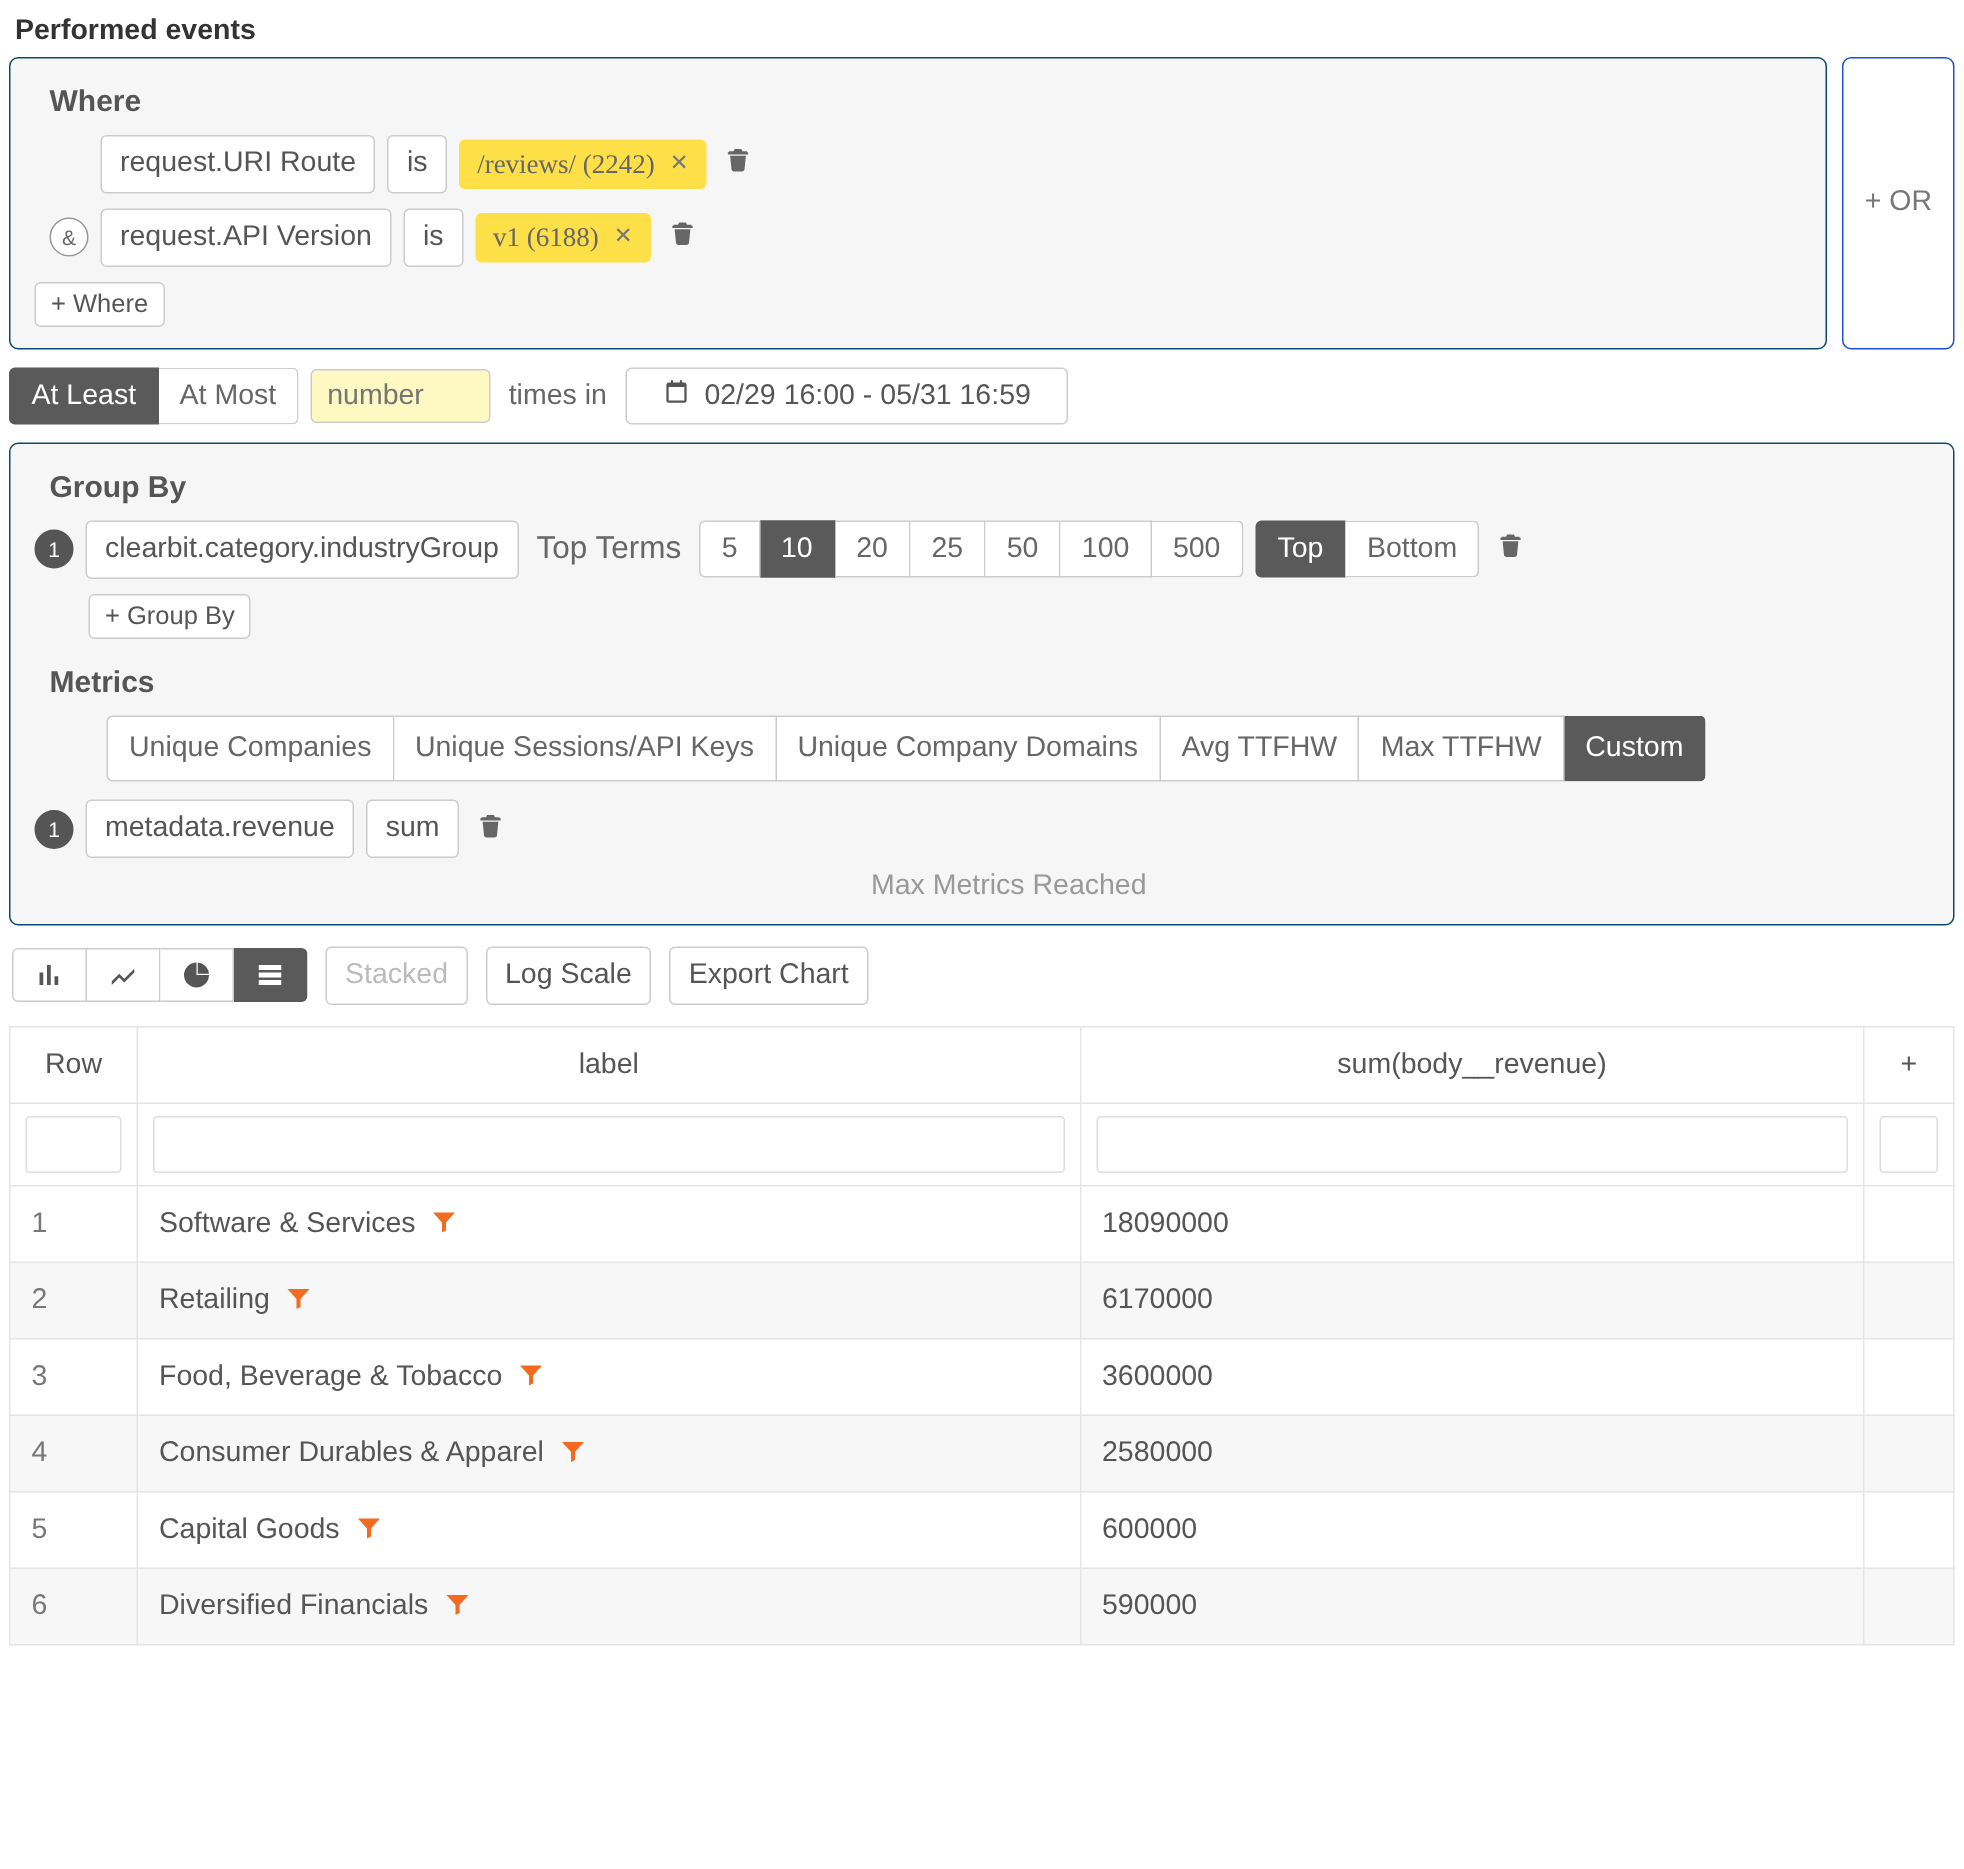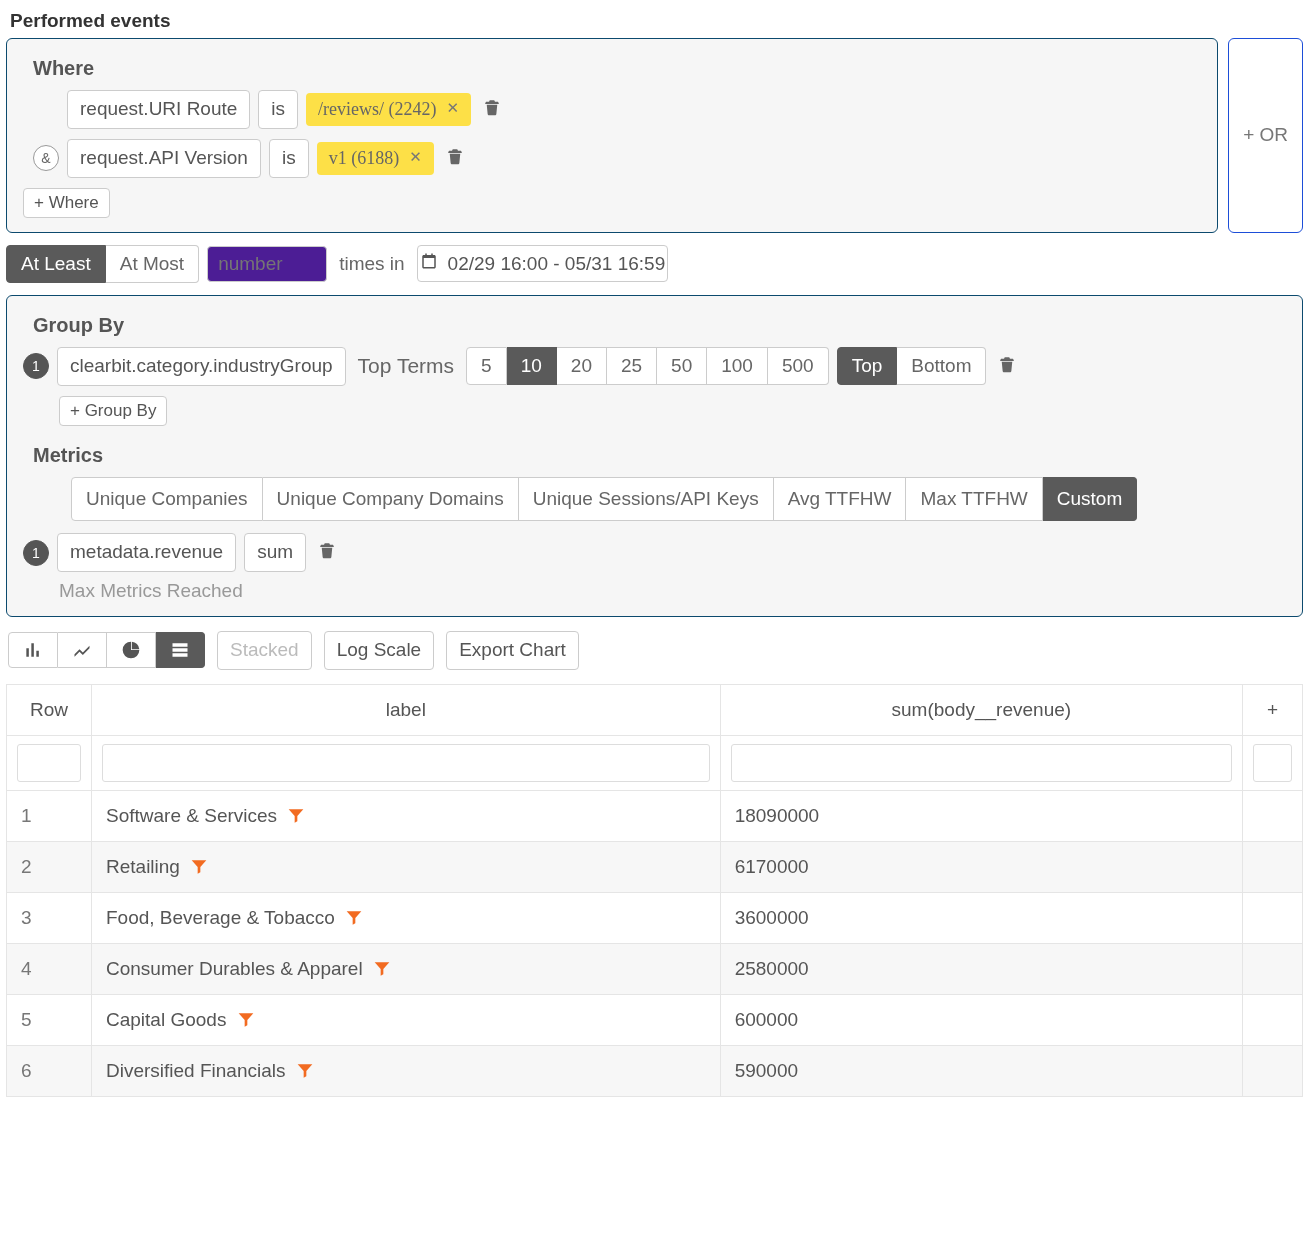--- a/index.html
+++ b/index.html
@@ -65,33 +65,33 @@
   .seg-group .seg {
     border: 1px solid #ccc; padding: 7px 14px; font-size: 19px;
     background: #fff; color: #666;
   }
   .seg-group .seg:not(:first-child){ border-left:none; }
   .seg-group .seg:first-child{ border-top-left-radius:4px; border-bottom-left-radius:4px; }
   .seg-group .seg:last-child{ border-top-right-radius:4px; border-bottom-right-radius:4px; }
   .seg.active { background: #5a5a5a; color: #fff; border-color:#5a5a5a; }
   .input {
     border:1px solid #ccc; border-radius:4px; padding:6px 10px;
-    font-size:19px; color:#888; background:#4c1d95; width:120px;
+    font-size:19px; color:#888; background:#fef9c3; width:120px;
   }
   .plain-text { color:#666; font-size:19px; margin: 0 4px; }
   .date-box {
     border:1px solid #ccc; border-radius:4px; background:#fff;
-    padding:6px 2px; display:inline-flex; align-items:center; gap:10px;
+    padding:6px 24px; display:inline-flex; align-items:center; gap:10px;
     color:#555; font-size:19px;
   }
   .cal-icon svg { width:18px; height:18px; fill:#555; }
   .toolbar { display:flex; align-items:center; gap:12px; margin:14px 2px; }
   .toolbar .seg svg { width:20px; height:20px; fill:#555; display:block; }
   .toolbar .seg.active svg { fill:#fff; }
-  .muted { color:#999; font-size:19px; }
+  .muted { color:#999; font-size:19px;text-align:center; }
   table { width:100%; border-collapse:collapse; font-size:19px; }
   th, td { border:1px solid #e5e5e5; padding:14px 14px; text-align:left; color:#555;}
   th { font-weight:400; background:#fff; text-align:center;}
   th:first-child{text-align:center;}
   td.rownum { color:#777; width:80px; }
   tr.alt td { background:#f7f7f7; }
   .filter-row td { padding:8px 10px; }
   .filter-row input { width:100%; border:1px solid #ddd; border-radius:3px; padding:8px; font-size:17px;}
   .funnel svg { width:16px; height:16px; fill:#f26b21; vertical-align:-2px; margin-left:6px;}
   .plus-col { text-align:center; width:60px; }
@@ -221,22 +221,22 @@
 
   <div style="margin-left:36px; margin-bottom:18px;">
     <span class="pill small">+ Group By</span>
   </div>
 
   <div class="sub-title">Metrics</div>
 
   <div class="inline-row metrics-row" style="margin-left:36px; margin-bottom:12px;padding-left:12px;">
     <div class="seg-group" id="metrics-seg">
         <div class="seg">Unique Companies</div>
+        <div class="seg">Unique Sessions/API Keys</div>
         <div class="seg">Unique Company Domains</div>
-        <div class="seg">Unique Sessions/API Keys</div>
         <div class="seg">Avg TTFHW</div>
         <div class="seg">Max TTFHW</div>
         <div class="seg active">Custom</div>
       </div>
   </div>
 
   <div class="inline-row" style="margin-bottom:8px;">
     <span class="circle-badge dark">1</span>
     <span class="pill">metadata.revenue</span>
     <span class="pill">sum</span>

